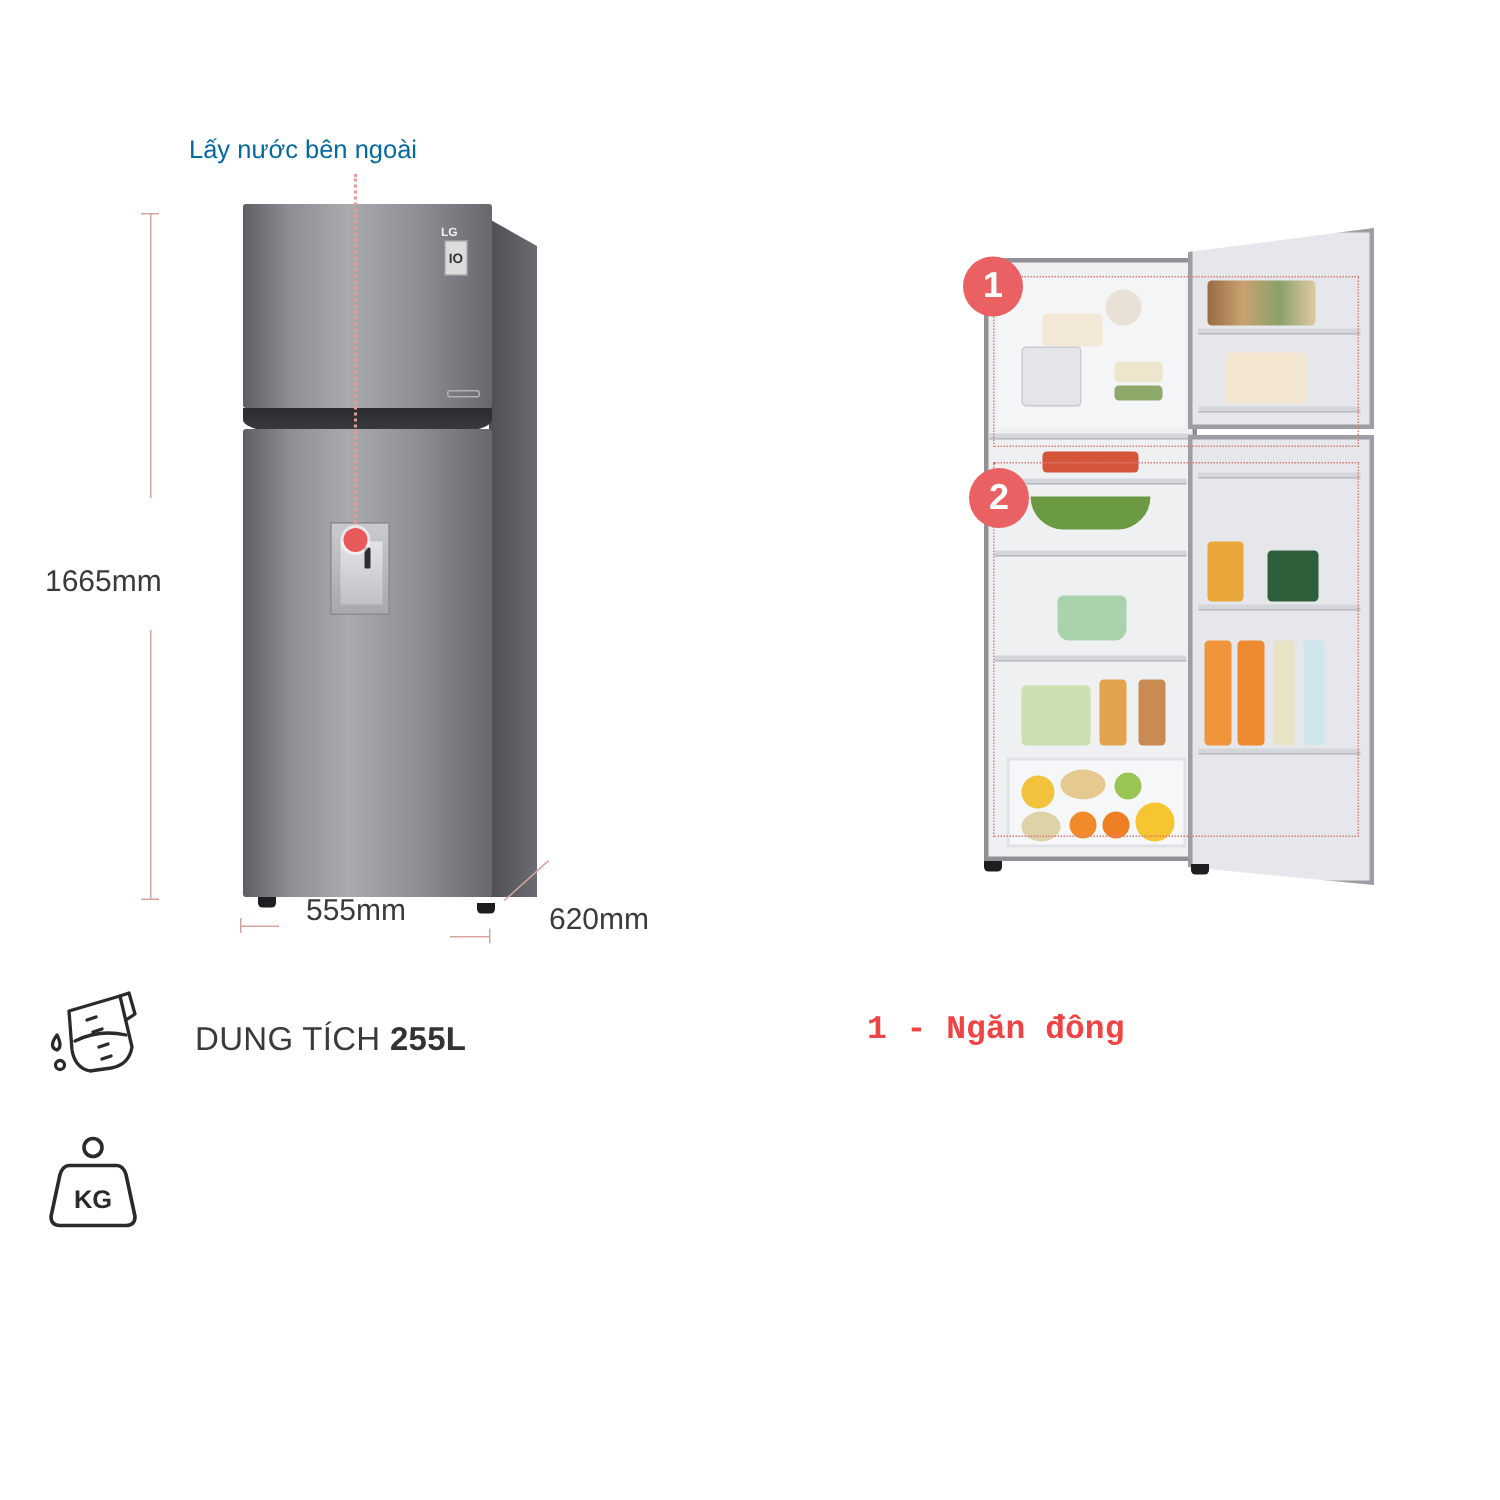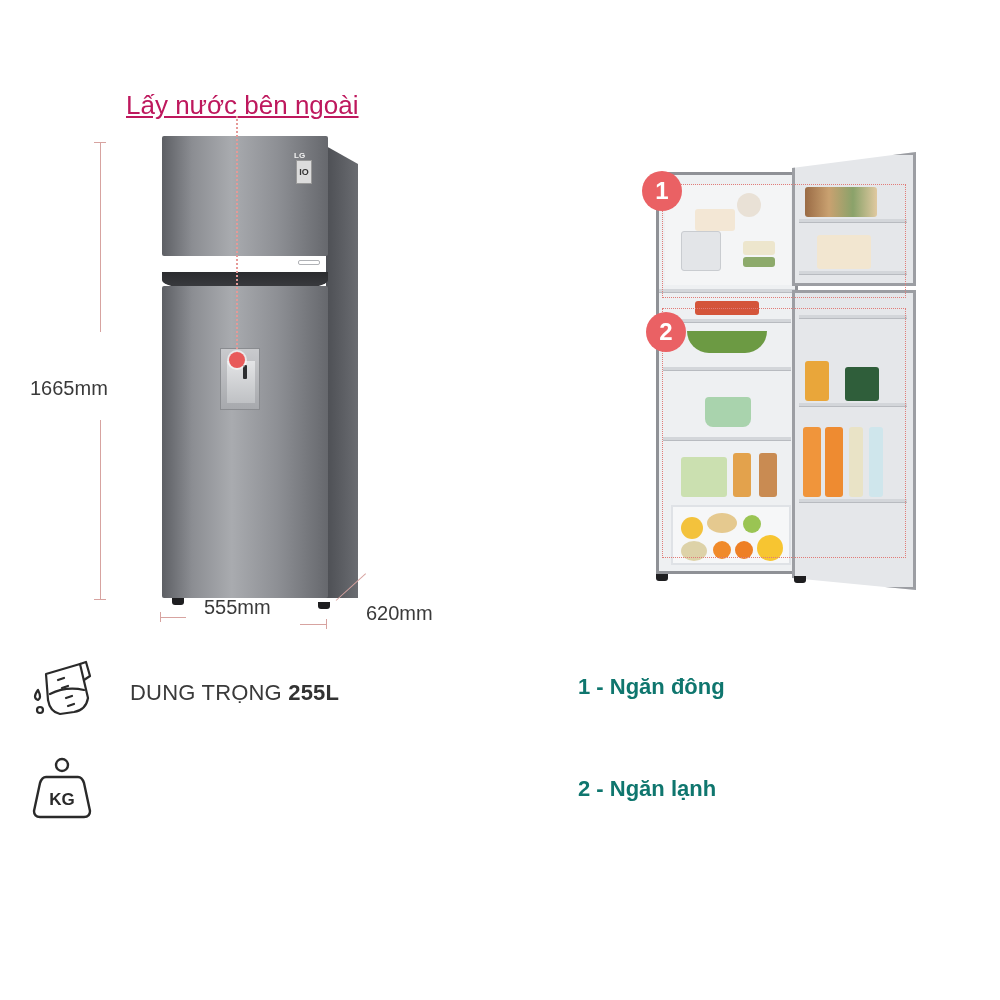--- a/index.html
+++ b/index.html
@@ -2,21 +2,21 @@
 <html><head>
 <meta charset="utf-8">
 <style>
   * { box-sizing: border-box; margin: 0; padding: 0; }
   html, body { width: 1000px; height: 1000px; background: #ffffff; overflow: hidden; }
   body { position: relative; font-family: "Liberation Sans", "DejaVu Sans", sans-serif; color: #333; }
   .abs { position: absolute; }
 
   
   .dim-label { font-size: 20px; color: #3a3a3a; white-space: nowrap; }
-  .callout-label { font-size: 26px; color: #be185d; white-space: nowrap; text-decoration: underline; }
+  .callout-label { font-size: 17px; color: #0369a1; white-space: nowrap; }
   .vline { width: 1px; background: #d7a3a0; }
   .tick-h { height: 1px; width: 12px; background: #d7a3a0; }
 
   
   .fridge-body {
     background: linear-gradient(90deg, #5d5f64 0%, #8b8d92 18%, #a9abaf 42%, #8d8f94 70%, #66686d 100%);
     border-radius: 2px;
   }
   .fridge-side {
     background: linear-gradient(90deg, #4d4f54 0%, #6a6c71 100%);
@@ -44,41 +44,41 @@
   .dotted-box { border: 1.5px dotted #e17c78; }
   .num-badge {
     width: 40px; height: 40px; border-radius: 50%; background: #ea6164;
     color: #fff; font-weight: bold; font-size: 24px; text-align: center; line-height: 40px;
   }
   .item { border-radius: 3px; }
 
   
   .spec-text { font-size: 22px; color: #3a3a3a; letter-spacing: .2px; white-space: nowrap; }
   .spec-text b { font-weight: bold; color: #333; }
-  .section-title { font-size: 22px; font-weight: bold; color: #0f766e; white-space: nowrap; }
+  .section-title { font-size: 22px; font-weight: bold; color: #ef4444; white-space: nowrap; font-family: Liberation Mono, monospace; }
   .section-desc { font-size: 21px; color: #333; line-height: 30px; }
 </style>
 </head>
 <body>
 
 <div class="abs callout-label" style="left:126px; top:90px;">Lấy nước bên ngoài</div>
 
 <div class="abs" style="left:94px; top:142px; width:14px; height:458px;">
   <div class="abs tick-h" style="left:0; top:0;"></div>
   <div class="abs vline" style="left:6px; top:0; height:190px;"></div>
   <div class="abs vline" style="left:6px; top:278px; height:180px;"></div>
   <div class="abs tick-h" style="left:0; top:457px;"></div>
 </div>
 <div class="abs dim-label" style="left:30px; top:377px;">1665mm</div>
 
 <div class="abs" style="left:162px; top:136px; width:200px; height:470px;">
 
   <div class="abs fridge-side" style="left:164px; top:10px; width:32px; height:452px; clip-path:polygon(0 0,100% 4%,100% 100%,0 100%);"></div>
 
-  <div class="abs fridge-body" style="left:0; top:0; width:166px; height:120px;">
+  <div class="abs fridge-body" style="left:0; top:0; width:166px; height:136px;">
     <div class="abs" style="left:132px; top:8px;">
       <span class="logo">LG</span>
     </div>
     <div class="abs badge-io" style="left:134px; top:24px; width:16px; height:24px;">IO</div>
     <div class="abs" style="left:136px; top:124px; width:22px; height:5px; border:1px solid #b0b2b6; border-radius:2px;"></div>
   </div>
 
   <div class="abs handle-gap" style="left:0; top:136px; width:166px; height:20px;"></div>
 
   <div class="abs fridge-body" style="left:0; top:150px; width:166px; height:312px;">
@@ -173,34 +173,33 @@
     <g fill="none" stroke="#2a2a2a" stroke-width="2.2" stroke-linejoin="round" stroke-linecap="round">
       <path d="M18 14 L52 4 L60 38 Q58 50 46 52 L32 54 Q22 52 20 40 Z"></path>
       <path d="M52 4 L58 2 L62 16 L56 20"></path>
       <path d="M22 34 Q38 26 56 30"></path>
       <path d="M30 20 L36 18 M34 28 L40 26 M38 38 L44 36 M40 46 L46 44"></path>
       <path d="M10 30 Q4 38 10 40 Q14 38 10 30 Z"></path>
       <circle cx="12" cy="50" r="3"></circle>
     </g>
   </svg>
   <div class="abs spec-text" style="left:102px; top:20px;">
-    <span>DUNG TRỌNG</span>
+    <span>DUNG TÍCH</span>
     <b>255L</b>
   </div>
 </div>
 
 <div class="abs" style="left:28px; top:755px; width:420px; height:70px;">
   <svg class="abs" style="left:2px; top:0;" width="64" height="66" viewBox="0 0 64 66">
     <g fill="none" stroke="#2a2a2a" stroke-width="2.4" stroke-linejoin="round">
       <circle cx="32" cy="10" r="6"></circle>
       <path d="M16 22 L48 22 Q52 22 54 28 L60 56 Q60 62 54 62 L10 62 Q4 62 4 56 L10 28 Q12 22 16 22 Z"></path>
     </g>
     <text x="32" y="50" text-anchor="middle" font-family="Liberation Sans, sans-serif" font-weight="bold" font-size="17" fill="#2a2a2a">KG</text>
   </svg>
 </div>
 
 <div class="abs" style="left:578px; top:674px; width:410px;">
   <div class="section-title">1 - Ngăn đông</div>
 </div>
 
 <div class="abs" style="left:578px; top:776px; width:400px;">
-  <div class="section-title">2 - Ngăn lạnh</div>
 </div>
 
 </body></html>

